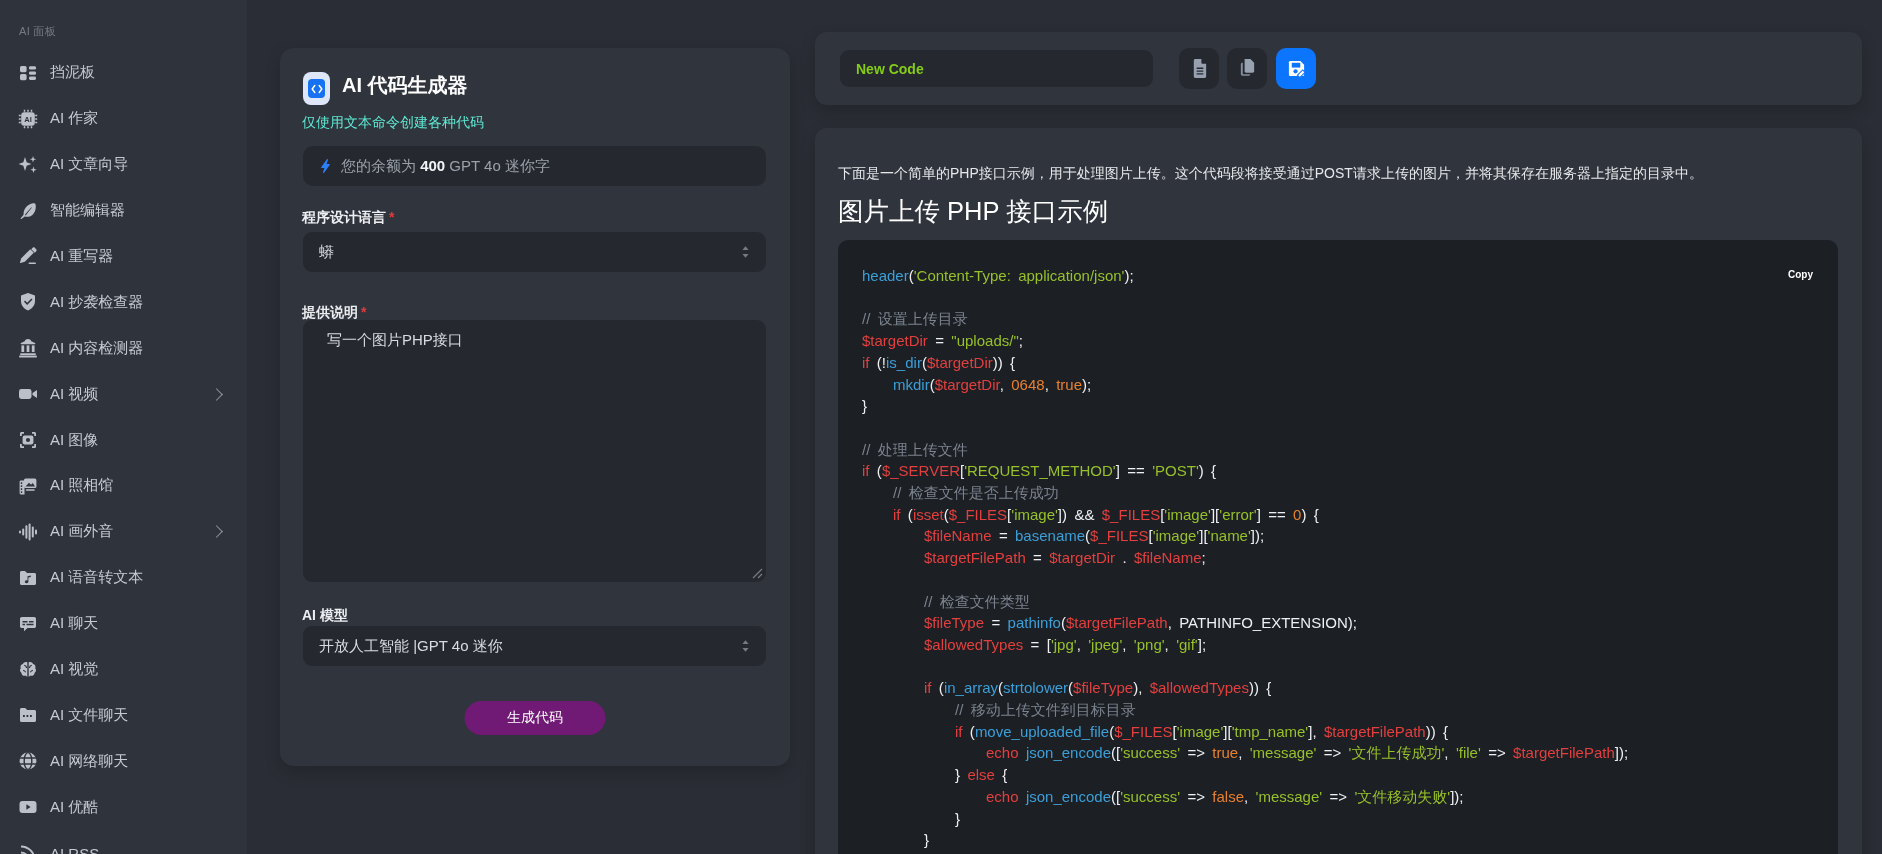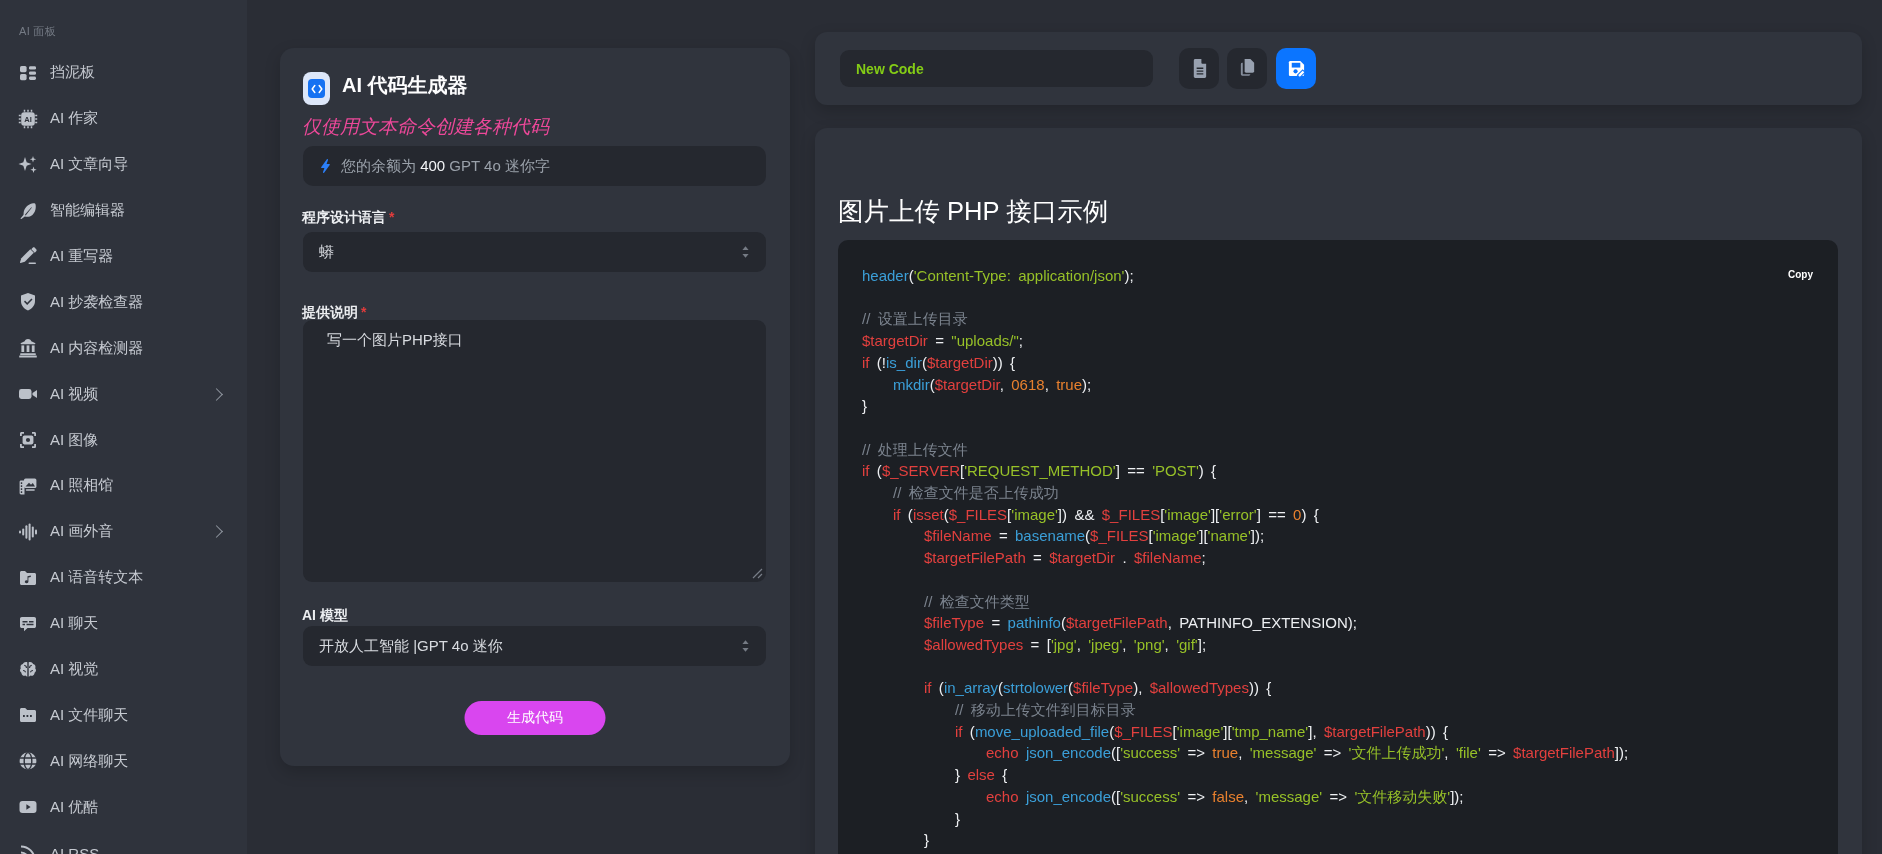--- a/index.html
+++ b/index.html
@@ -45,45 +45,45 @@
   width:17px; height:19px; background:#1672f2; border-radius:4px;
   display:flex; align-items:center; justify-content:center;
   color:#fff; font-size:10px; font-weight:bold;
 }
 .hdr-title {
   position:absolute; left:62px; top:24px;
   font-size:20px; font-weight:bold; color:#fdfdfe;
 }
 .subtitle {
   position:absolute; left:22px; top:66px;
-  font-size:19px; color:#ec4899;font-style:italic;
+  font-size:14px; color:#5eead4;
 }
 .balance {
   position:absolute; left:23px; top:98px; width:463px; height:40px;
   background:#25282f; border-radius:10px;
   display:flex; align-items:center; padding-left:17px;
   font-size:15px; color:#9aa1aa;
 }
-.balance b { color:#f2f4f6; font-weight:normal; }
+.balance b { color:#f2f4f6; font-weight:bold; }
 .balance svg { width:11px; height:14px; margin-right:10px; }
 .flabel {
   position:absolute; left:22px; font-size:14px; font-weight:bold; color:#eceef1;
 }
 .flabel .star { color:#e13c3c; margin-left:3px; }
 .ctl {
   position:absolute; left:23px; width:463px; background:#25282f;
   border-radius:9px; color:#d8dbe0; font-size:15px;
 }
 .select { height:40px; display:flex; align-items:center; padding:0 16px; }
 .select .updn { margin-left:auto; width:9px; height:12px; }
 .tarea { height:262px; padding:11px 24px; }
 .tarea .grip { position:absolute; right:3px; bottom:3px; width:11px; height:11px; }
 .genbtn {
   position:absolute; left:50%; transform:translateX(-50%); top:653px;
-  width:141px; height:34px; border-radius:17px; background:#d946ef;
+  width:141px; height:34px; border-radius:17px; background:#701a75;
   color:#fff; font-size:14px; display:flex; align-items:center; justify-content:center;
 }
 
 .topbar {
   position:absolute; left:815px; top:32px; width:1047px; height:73px;
   background:#30343d; border-radius:12px;
   box-shadow:0 6px 16px rgba(0,0,0,.18);
 }
 .tb-input {
   position:absolute; left:25px; top:18px; width:313px; height:37px;
@@ -280,29 +280,30 @@
     <svg viewBox="0 0 20 20">
         <path fill="#fff" d="M2 3.5 C2 2.7 2.7 2 3.5 2 H14 L18 6 V16.5 c0 .8-.7 1.5-1.5 1.5 H3.5 C2.7 18 2 17.3 2 16.5 Z"></path>
         <rect x="5" y="4" width="9" height="5" fill="#0b75ff"></rect>
         <circle cx="9" cy="13" r="2.2" fill="#0b75ff"></circle>
         <path d="M11 17 L16.5 11.5 L19 14 L13.5 19.5 Z" fill="#fff" stroke="#0b75ff" stroke-width="1.1"></path>
       </svg>
   </div>
 </div>
 
 <div class="panel">
+  <div class="para">下面是一个简单的PHP接口示例，用于处理图片上传。这个代码段将接受通过POST请求上传的图片，并将其保存在服务器上指定的目录中。</div>
   <h3>图片上传 PHP 接口示例</h3>
   <div class="codeblock">
     <div class="copy">Copy</div>
 <div class="ln"><span class="f">header</span>(<span class="s">'Content-Type: application/json'</span>);</div>
 <div class="ln">&nbsp;</div>
 <div class="ln"><span class="c">// 设置上传目录</span></div>
 <div class="ln"><span class="r">$targetDir</span> = <span class="s">"uploads/"</span>;</div>
 <div class="ln"><span class="r">if</span> (!<span class="f">is_dir</span>(<span class="r">$targetDir</span>)) {</div>
-<div class="ln i1"><span class="f">mkdir</span>(<span class="r">$targetDir</span>, <span class="o">0618</span>, <span class="o">true</span>);</div>
+<div class="ln i1"><span class="f">mkdir</span>(<span class="r">$targetDir</span>, <span class="o">0648</span>, <span class="o">true</span>);</div>
 <div class="ln">}</div>
 <div class="ln">&nbsp;</div>
 <div class="ln"><span class="c">// 处理上传文件</span></div>
 <div class="ln"><span class="r">if</span> (<span class="r">$_SERVER</span>[<span class="s">'REQUEST_METHOD'</span>] == <span class="s">'POST'</span>) {</div>
 <div class="ln i1"><span class="c">// 检查文件是否上传成功</span></div>
 <div class="ln i1"><span class="r">if</span> (<span class="r">isset</span>(<span class="r">$_FILES</span>[<span class="s">'image'</span>]) &amp;&amp; <span class="r">$_FILES</span>[<span class="s">'image'</span>][<span class="s">'error'</span>] == <span class="o">0</span>) {</div>
 <div class="ln i2"><span class="r">$fileName</span> = <span class="f">basename</span>(<span class="r">$_FILES</span>[<span class="s">'image'</span>][<span class="s">'name'</span>]);</div>
 <div class="ln i2"><span class="r">$targetFilePath</span> = <span class="r">$targetDir</span> . <span class="r">$fileName</span>;</div>
 <div class="ln">&nbsp;</div>
 <div class="ln i2"><span class="c">// 检查文件类型</span></div>

